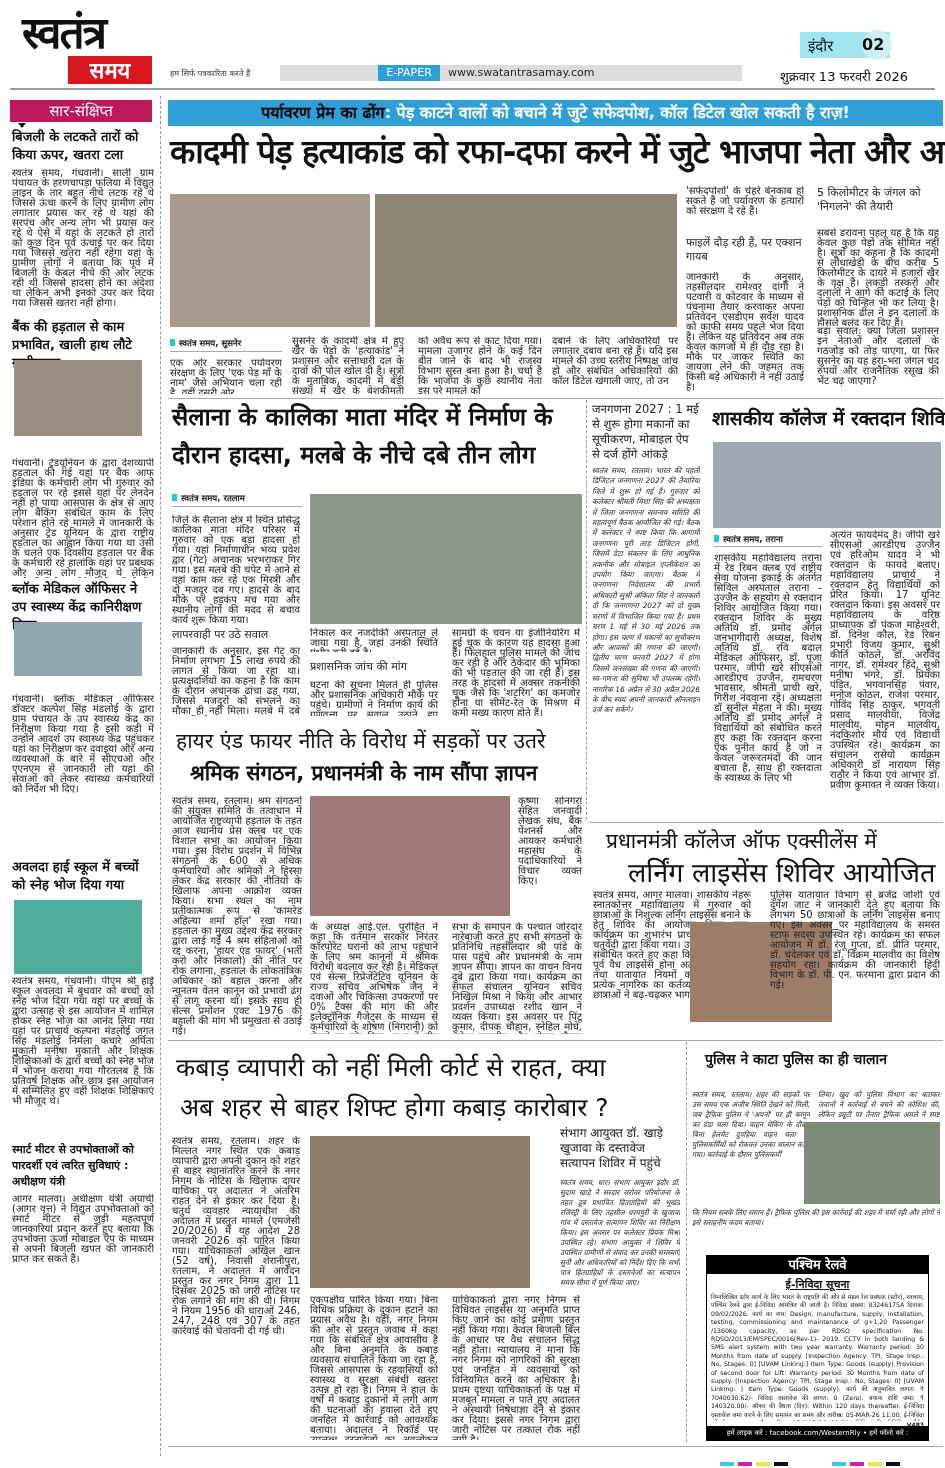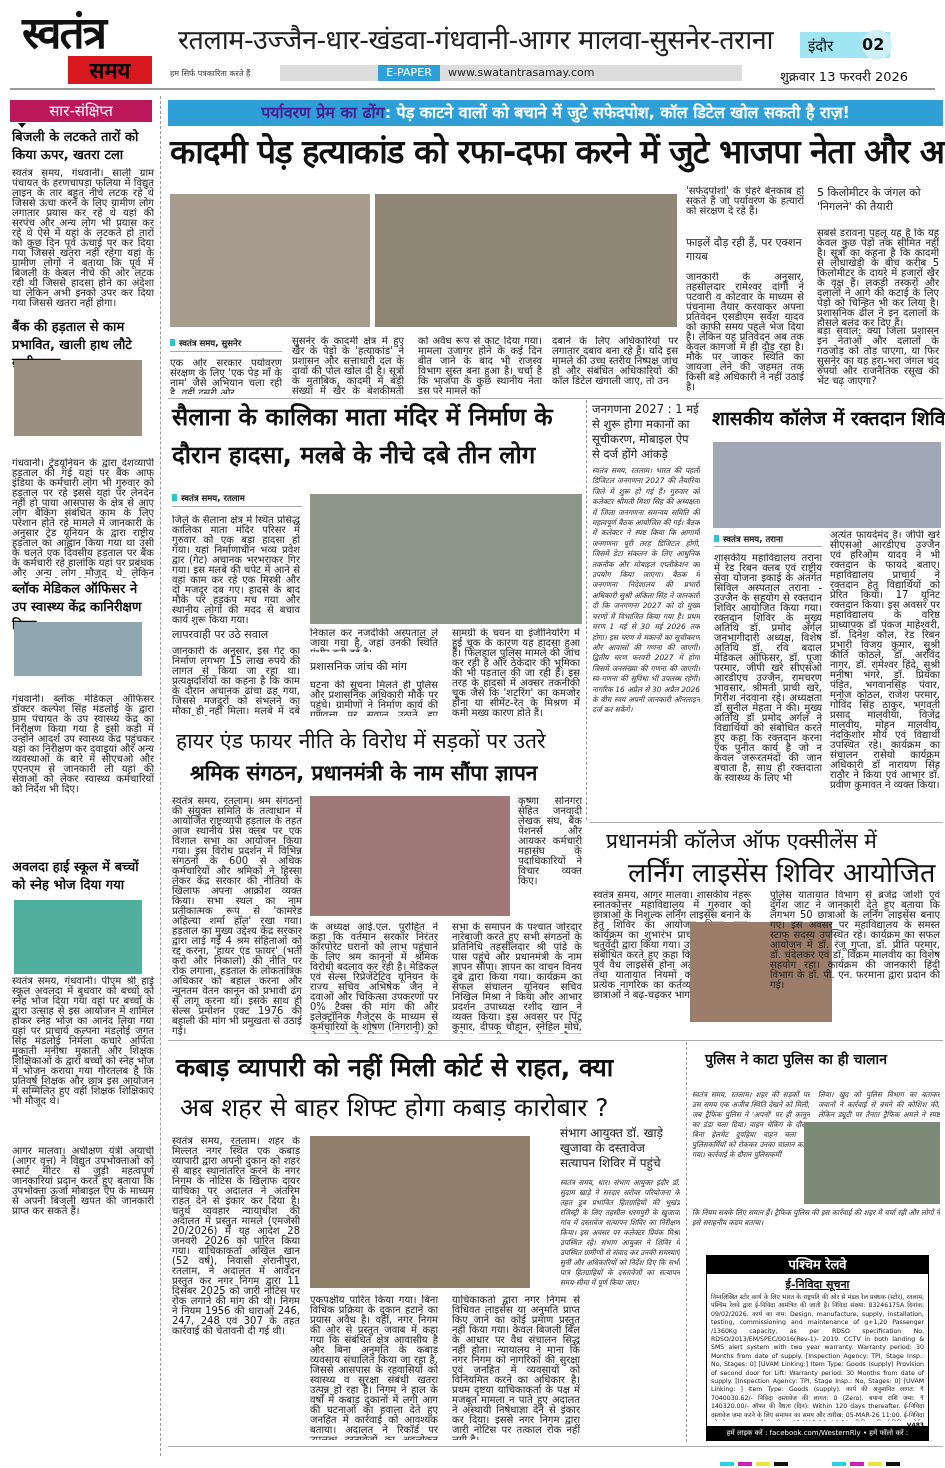--- a/index.html
+++ b/index.html
@@ -1,33 +1,33 @@
 <!DOCTYPE html>
 <html><head>
 <meta charset="utf-8">
 <style>
 *{box-sizing:border-box;margin:0;padding:0}
 body{width:945px;height:1468px;background:#fff;font-family:"DejaVu Sans","Liberation Sans",sans-serif;color:#111;position:relative;overflow:hidden}
 .abs{position:absolute}
 .masthead{left:0;top:0;width:945px;height:86px}
 .logo-top{left:22px;top:10px;font-family:"DejaVu Serif",serif;font-weight:bold;font-size:44px;letter-spacing:-2px;color:#111;line-height:46px}
-.logo-bot{left:68px;top:56px;width:84px;height:28px;background:#d7191f;color:#000000;font-weight:bold;font-size:22px;text-align:center;line-height:28px;font-family:"DejaVu Serif",serif}
+.logo-bot{left:68px;top:56px;width:84px;height:28px;background:#d7191f;color:#ffffff;font-weight:bold;font-size:22px;text-align:center;line-height:28px;font-family:"DejaVu Serif",serif}
 .cities{left:178px;top:20px;font-size:27px;color:#222;font-family:"DejaVu Sans",sans-serif;letter-spacing:-0.5px;white-space:nowrap}
 .tagline{left:170px;top:67px;font-size:8px;color:#333}
 .epbar{left:280px;top:65px;width:462px;height:16px;background:#ddd}
 .ep-badge{left:378px;top:65px;width:62px;height:16px;background:#2f9fd8;color:#fff;font-size:11px;text-align:center;line-height:16px}
 .ep-url{left:448px;top:66px;font-size:11px;color:#222}
 .city-box{left:800px;top:32px;width:90px;height:26px;background:#9fe6f2}
 .city-label{left:808px;top:35px;font-size:15px}
 .page-num{left:862px;top:30px;width:30px;height:30px;border-radius:50%;background:#cfeff6;font-weight:bold;font-size:16px;text-align:left;line-height:30px}
 .date{left:780px;top:67px;font-size:13px;white-space:nowrap}
 .rule{background:#999}
 .sidebar-head{left:10px;top:100px;width:142px;height:22px;background:#be185d;color:#fff;text-align:center;font-size:15px;line-height:22px}
 .topbar{left:168px;top:100px;width:775px;height:26px;background:#2f9fd8;font-size:16px;font-weight:bold;line-height:26px;text-align:center;color:#fff;white-space:nowrap}
-.topbar .red{color:#4c1d95}
+.topbar .red{color:#000000}
 .h1{font-weight:bold;color:#111;white-space:nowrap;line-height:1.1}
 .txt{font-size:10px;line-height:10px;color:#222;text-align:justify;overflow:hidden}
 .sub{font-size:11px;color:#222;line-height:1.3}
 .photo{background:#8a8580;overflow:hidden}
 .cap{font-size:8.5px;font-weight:bold;color:#222}
 .cap::before{content:"";display:inline-block;width:5px;height:7px;background:#28c6d8;margin-right:4px}
 .vdiv{border-left:1px dashed #999}
 .hline{border-top:1px solid #aaa}
 .ad{left:706px;top:1255px;width:223px;height:186px;border:1.5px solid #000}
 .ad-head{background:#000;color:#fff;text-align:center;font-weight:bold;font-size:13px;height:18px;line-height:18px}
@@ -35,21 +35,20 @@
 .ad-body{font-size:6.2px;line-height:8.4px;padding:0 4px;text-align:justify;height:128px;overflow:hidden}
 .ad-foot{background:#000;color:#fff;font-size:7px;height:14px;line-height:14px;text-align:center;position:absolute;bottom:0;left:0;right:0}
 .cmyk span{display:inline-block;width:14px;height:4px;margin-right:4px}
 </style>
 </head>
 <body>
 
 <div class="abs masthead">
   <div class="abs logo-top">स्वतंत्र</div>
   <div class="abs logo-bot">समय</div>
-  <div class="abs cities">रतलाम-उज्जैन-धार-खंडवा-गंधवानी-आगर मालवा-सुसनेर-तराना</div>
   <div class="abs tagline">हम सिर्फ पत्रकारिता करते हैं</div>
   <div class="abs epbar"></div>
   <div class="abs ep-badge">E-PAPER</div>
   <div class="abs ep-url">www.swatantrasamay.com</div>
   <div class="abs city-box"></div>
   <div class="abs city-label">इंदौर</div>
   <div class="abs page-num">02</div>
   <div class="abs date">शुक्रवार 13 फरवरी 2026</div>
 </div>
 <div class="abs rule" style="left:10px;top:88px;width:925px;height:2px"></div>
@@ -71,20 +70,21 @@
   <div class="h1" style="font-size:13px;white-space:normal;line-height:18px">ब्लॉक मेडिकल ऑफिसर ने उप स्वास्थ्य केंद्र कानिरीक्षण किया</div>
   <div class="abs photo" style="left:2px;top:42px;width:128px;height:54px;background:#8fa7b0"></div>
   <div class="txt" style="height:150px;margin-top:60px">गंधवानी। ब्लॉक मेडिकल ऑफिसर डॉक्टर कल्पेश सिंह मंडलोई के द्वारा ग्राम पंचायत के उप स्वास्थ्य केंद्र का निरीक्षण किया गया है इसी कड़ी में उन्होंने आदर्श उप स्वास्थ्य केंद्र पहुंचकर यहां का निरीक्षण कर दवाइयां और अन्य व्यवस्थाओं के बारे में सीएचओ और एएनएम से जानकारी ली यहां की सेवाओं को लेकर स्वास्थ्य कर्मचारियों को निर्देश भी दिए।</div>
 </div>
 <div class="abs" style="left:12px;top:858px;width:142px">
   <div class="h1" style="font-size:13px;white-space:normal;line-height:18px">अवलदा हाई स्कूल में बच्चों को स्नेह भोज दिया गया</div>
   <div class="abs photo" style="left:2px;top:42px;width:128px;height:74px;background:#4fae9c"></div>
   <div class="txt" style="height:140px;margin-top:82px">स्वतंत्र समय, गंधवानी। पीएम श्री हाई स्कूल अवलदा में बुधवार को बच्चों को स्नेह भोज दिया गया वहां पर बच्चों के द्वारा उत्साह से इस आयोजन में शामिल होकर स्नेह भोज का आनंद लिया गया यहां पर प्राचार्य कल्पना मंडलोई जगत सिंह मंडलोई निर्मला कचारे अर्पिता मुकाती मनीषा मुकाती और शिक्षक शिक्षिकाओं के द्वारा बच्चों को स्नेह भोज में भोजन कराया गया गौरतलब है कि प्रतिवर्ष शिक्षक और छात्र इस आयोजन में सम्मिलित हुए वहीं शिक्षक शिक्षिकाएं भी मौजूद थे।</div>
 </div>
 <div class="abs" style="left:12px;top:1142px;width:142px">
+  <div class="h1" style="font-size:11px;white-space:normal;line-height:16px">स्मार्ट मीटर से उपभोक्ताओं को पारदर्शी एवं त्वरित सुविधाएं : अधीक्षण यंत्री</div>
   <div class="txt" style="height:290px;margin-top:4px">आगर मालवा। अधीक्षण यंत्री अयाची (आगर वृत्त) ने विद्युत उपभोक्ताओं को स्मार्ट मीटर से जुड़ी महत्वपूर्ण जानकारियां प्रदान करते हुए बताया कि उपभोक्ता ऊर्जा मोबाइल ऐप के माध्यम से अपनी बिजली खपत की जानकारी प्राप्त कर सकते हैं।</div>
 </div>
 
 <div class="abs topbar">
   <span class="red">पर्यावरण प्रेम का ढोंग</span><span>: पेड़ काटने वालों को बचाने में जुटे सफेदपोश, कॉल डिटेल खोल सकती है राज़!</span>
 </div>
 
 <div class="abs h1" style="left:170px;top:134px;font-size:33px;letter-spacing:-1px">कादमी पेड़ हत्याकांड को रफा-दफा करने में जुटे भाजपा नेता और अधिकारी</div>
 <div class="abs photo" style="left:170px;top:194px;width:200px;height:133px;background:#a69b8c"></div>
 <div class="abs photo" style="left:375px;top:194px;width:302px;height:133px;background:#908676"></div>
@@ -135,21 +135,21 @@
 <div class="abs txt" style="left:452px;top:922px;width:130px;height:112px">सभा के समापन के पश्चात जोरदार नारेबाजी करते हुए सभी संगठनों के प्रतिनिधि तहसीलदार श्री पांडे के पास पहुंचे और प्रधानमंत्री के नाम ज्ञापन सौंपा। ज्ञापन का वाचन विनय दुबे द्वारा किया गया। कार्यक्रम का सफल संचालन यूनियन सचिव निखिल मिश्रा ने किया और आभार प्रदर्शन उपाध्यक्ष रशीद खान ने व्यक्त किया। इस अवसर पर पिंटू कुमार, दीपक चौहान, स्नेहिल मोघे, राकेश मालवीय और भोगल चौहान सहित बड़ी संख्या में कार्यकर्ता उपस्थित थे।</div>
 
 <div class="abs hline" style="left:590px;top:822px;width:353px"></div>
 <div class="abs h1" style="left:606px;top:830px;font-size:21px;font-weight:normal">प्रधानमंत्री कॉलेज ऑफ एक्सीलेंस में</div>
 <div class="abs h1" style="left:628px;top:858px;font-size:27px;font-weight:normal">लर्निंग लाइसेंस शिविर आयोजित</div>
 <div class="abs txt" style="left:593px;top:890px;width:158px;height:140px">स्वतंत्र समय, आगर मालवा। शासकीय नेहरू स्नातकोत्तर महाविद्यालय में गुरुवार को छात्राओं के निशुल्क लर्निंग लाइसेंस बनाने के हेतु शिविर का आयोजन किया गया। कार्यक्रम का शुभारंभ प्राचार्य डॉ. डी. पी. चतुर्वेदी द्वारा किया गया। उन्होंने छात्राओं को संबोधित करते हुए कहा कि वाहन चलाने से पूर्व वैध लाइसेंस होना अत्यंत आवश्यक है तथा यातायात नियमों का पालन करना प्रत्येक नागरिक का कर्तव्य है। कार्यक्रम में छात्राओं ने बढ़-चढ़कर भाग लिया।</div>
 <div class="abs photo" style="left:690px;top:922px;width:142px;height:100px;background:#9b7d6a"></div>
 <div class="abs txt" style="left:770px;top:890px;width:170px;height:140px">पुलिस यातायात विभाग से ब्रजेंद्र जोशी एवं दुर्गेश जाट ने जानकारी देते हुए बताया कि लगभग 50 छात्राओं के लर्निंग लाइसेंस बनाए गए। इस अवसर पर महाविद्यालय के समस्त स्टाफ सदस्य उपस्थित रहे। कार्यक्रम का सफल आयोजन में डॉ. रंजू गुप्ता, डॉ. प्रीति परमार, डॉ. चंदेलकर एवं डॉ. विक्रम मालवीय का विशेष सहयोग रहा। कार्यक्रम की जानकारी हिंदी विभाग के डॉ. पी. एन. फरमाना द्वारा प्रदान की गई।</div>
 
 <div class="abs hline" style="left:168px;top:1040px;width:775px"></div>
-<div class="abs h1" style="left:176px;top:1054px;font-size:25px;font-weight:bold">कबाड़ व्यापारी को नहीं मिली कोर्ट से राहत, क्या</div>
+<div class="abs h1" style="left:176px;top:1054px;font-size:25px;font-weight:normal">कबाड़ व्यापारी को नहीं मिली कोर्ट से राहत, क्या</div>
 <div class="abs h1" style="left:180px;top:1094px;font-size:25px;font-weight:normal">अब शहर से बाहर शिफ्ट होगा कबाड़ कारोबार ?</div>
 <div class="abs txt" style="left:172px;top:1136px;width:128px;height:300px">स्वतंत्र समय, रतलाम। शहर के मिल्लत नगर स्थित एक कबाड़ व्यापारी द्वारा अपनी दुकान को शहर से बाहर स्थानांतरित करने के नगर निगम के नोटिस के खिलाफ दायर याचिका पर अदालत ने अंतरिम राहत देने से इंकार कर दिया है। चतुर्थ व्यवहार न्यायाधीश की अदालत में प्रस्तुत मामले (एमजेसी 20/2026) में यह आदेश 28 जनवरी 2026 को पारित किया गया। याचिकाकर्ता अखिल खान (52 वर्ष), निवासी शेरानीपुरा, रतलाम, ने अदालत में आवेदन प्रस्तुत कर नगर निगम द्वारा 11 दिसंबर 2025 को जारी नोटिस पर रोक लगाने की मांग की थी। निगम ने नियम 1956 की धाराओं 246, 247, 248 एवं 307 के तहत कार्रवाई की चेतावनी दी गई थी।</div>
 <div class="abs photo" style="left:310px;top:1136px;width:220px;height:152px;background:#8f7f6a"></div>
 <div class="abs txt" style="left:310px;top:1295px;width:128px;height:145px">एकपक्षीय पारित किया गया। बिना विधिक प्रक्रिया के दुकान हटाने का प्रयास अवैध है। वहीं, नगर निगम की ओर से प्रस्तुत जवाब में कहा गया कि संबंधित क्षेत्र आवासीय है और बिना अनुमति के कबाड़ व्यवसाय संचालित किया जा रहा है, जिससे आसपास के रहवासियों को स्वास्थ्य व सुरक्षा संबंधी खतरा उत्पन्न हो रहा है। निगम ने हाल के वर्षों में कबाड़ दुकानों में लगी आग की घटनाओं का हवाला देते हुए जनहित में कार्रवाई को आवश्यक बताया। अदालत ने रिकॉर्ड पर उपलब्ध दस्तावेजों का अवलोकन करते हुए पाया कि</div>
 <div class="abs txt" style="left:452px;top:1295px;width:128px;height:145px">याचिकाकर्ता द्वारा नगर निगम से विधिवत लाइसेंस या अनुमति प्राप्त किए जाने का कोई प्रमाण प्रस्तुत नहीं किया गया। केवल बिजली बिल के आधार पर वैध संचालन सिद्ध नहीं होता। न्यायालय ने माना कि नगर निगम को नागरिकों की सुरक्षा एवं जनहित में व्यवसायों को विनियमित करने का अधिकार है। प्रथम दृष्टया याचिकाकर्ता के पक्ष में मजबूत मामला न पाते हुए अदालत ने अस्थायी निषेधाज्ञा देने से इंकार कर दिया। इससे नगर निगम द्वारा जारी नोटिस पर तत्काल रोक नहीं लगी है।</div>
 
 <div class="abs sub" style="left:560px;top:1126px;width:120px;font-size:12px;line-height:15px">संभाग आयुक्त डॉ. खाड़े खुजावा के दस्तावेज सत्यापन शिविर में पहुंचे</div>
 <div class="abs txt" style="left:560px;top:1178px;width:120px;height:118px;font-style:italic;font-size:7.2px;line-height:10px">स्वतंत्र समय, धार। संभाग आयुक्त इंदौर डॉ. सुदाम खाड़े ने सरदार सरोवर परियोजना के तहत डूब प्रभावित हितग्राहियों की भूखंड रजिस्ट्री के लिए तहसील धरमपुरी के खुजावा गांव में दस्तावेज सत्यापन शिविर का निरीक्षण किया। इस अवसर पर कलेक्टर प्रियंक मिश्रा उपस्थित रहे। संभाग आयुक्त ने शिविर में उपस्थित ग्रामीणों से संवाद कर उनकी समस्याएं सुनीं और अधिकारियों को निर्देश दिए कि सभी पात्र हितग्राहियों के दस्तावेजों का सत्यापन समय-सीमा में पूर्ण किया जाए।</div>
 
 <div class="abs vdiv" style="left:686px;top:1042px;height:400px"></div>

